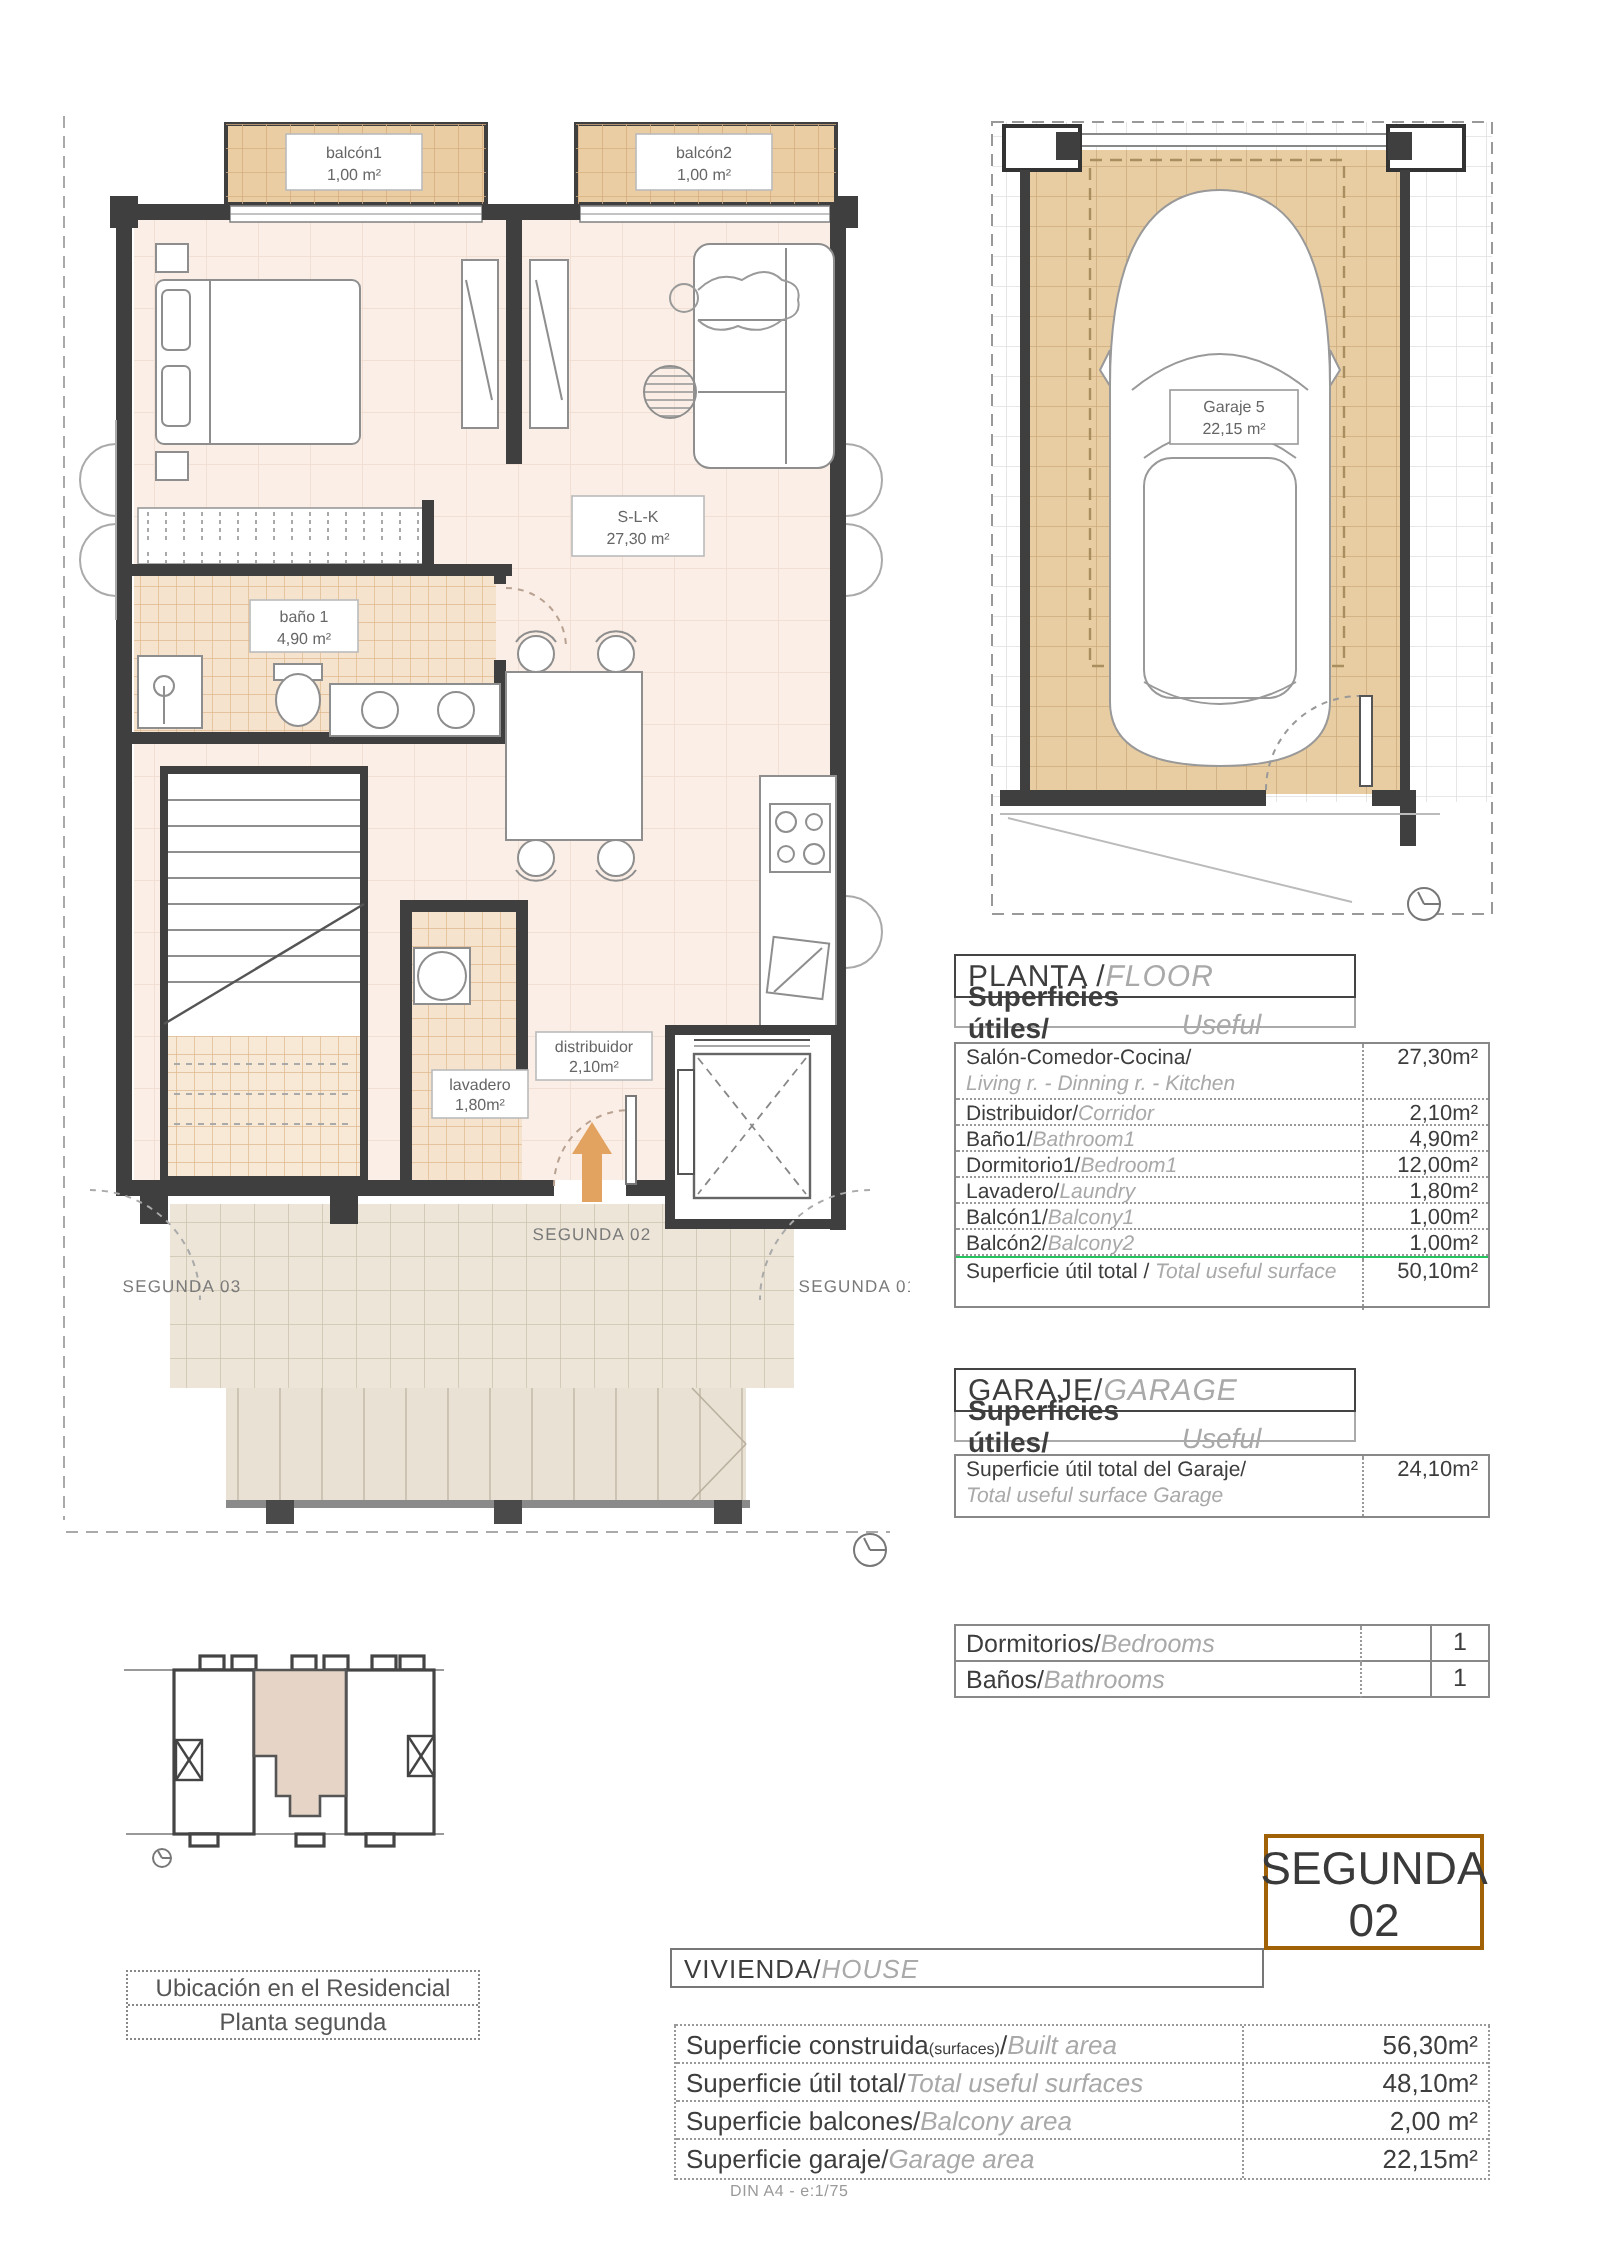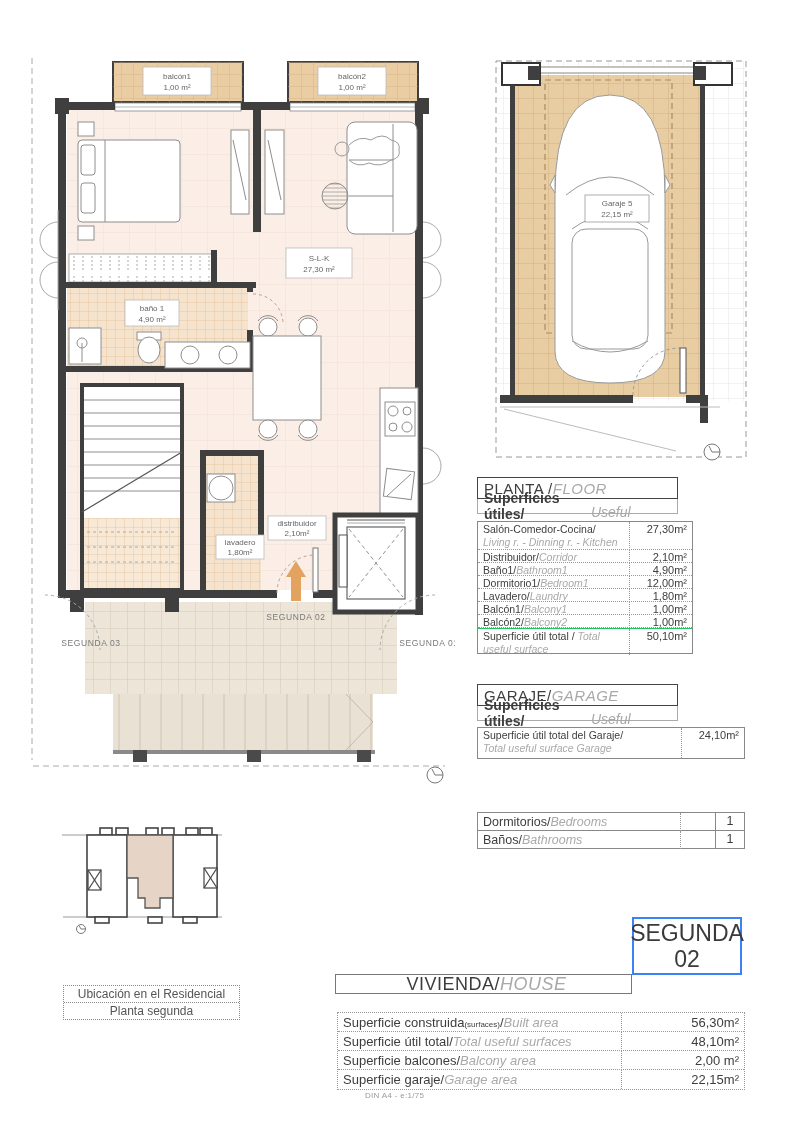--- a/index.html
+++ b/index.html
@@ -5,37 +5,37 @@
   html,body{margin:0;padding:0;background:#fff;}
   #page{position:relative;width:800px;height:1132px;background:#fff;
         font-family:"Liberation Sans",sans-serif;color:#3d3d3d;overflow:hidden;}
   .abs{position:absolute;}
   .es{color:#3d3d3d;}
   .en{font-style:italic;color:#a9a9a9;}
   .small-sub{font-size:8px;color:#3d3d3d;}
   
   .sec-h{border:1.5px solid #444;display:flex;align-items:center;padding-left:6px;
          background:#fff;box-sizing:border-box;font-size:15px;letter-spacing:.5px;}
-  .sec-h.sm{font-size:18px;justify-content:center;}
+  .sec-h.sm{font-size:13px;}
   .sec-sub{border:1px solid #aaa;border-top:none;display:flex;align-items:center;
            padding-left:6px;box-sizing:border-box;font-size:14px;font-weight:700;background:#fff;}
   .sec-sub .en{font-weight:400;margin-top:27px;}
   
   .tbl{box-sizing:border-box;border:1px solid #888;background:#fff;}
   .trow{display:flex;border-bottom:1px dotted #999;box-sizing:border-box;align-items:flex-start;}
   .trow:last-child{border-bottom:none;}
   .tlabel{flex:1;padding:1px 0 0 5px;box-sizing:border-box;}
   .tval{box-sizing:border-box;border-left:1px dotted #999;text-align:right;
         padding:1px 5px 0 0;}
   .ft{font-size:10.5px;line-height:12.5px;}
   .ft .tval{width:63px;font-size:11px;}
   .ct{font-size:12.5px;line-height:17px;}
   .ht{font-size:13px;line-height:18px;}
-  .badge{border:2px solid #3b82f6;display:flex;flex-direction:column;align-items:center;
-         justify-content:center;font-size:23px;line-height:26px;color:#3a3a3a;box-sizing:border-box;}
+  .badge{border:2px solid #a16207;display:flex;flex-direction:column;align-items:center;
+         justify-content:flex-end;font-size:23px;line-height:26px;color:#3a3a3a;box-sizing:border-box;}
   .capbox{box-sizing:border-box;border:1px dotted #888;font-size:12px;color:#555;text-align:center;margin-top:45px;}
   .capbox div{border-bottom:1px dotted #888;height:16px;line-height:16px;}
   .capbox div:last-child{border-bottom:none;}
   .din{font-size:8px;color:#9a9a9a;letter-spacing:.3px;}
   svg text{font-family:"Liberation Sans",sans-serif;}
   .plan-t{font-size:8px;fill:#666;}
   .plan-s{font-size:8.5px;fill:#7a7a7a;letter-spacing:.6px;}
 </style>
 </head>
 <body>
@@ -350,21 +350,21 @@
 
   <div class="abs sec-h" style="left:477px;top:477px;width:201px;height:22px">
     <span class="es">PLANTA / </span>
       <span class="en">FLOOR</span>
   </div>
   <div class="abs sec-sub" style="left:477px;top:499px;width:201px;height:15px">
     <span class="es">Superficies útiles/</span>
       <span class="en">Useful surfaces</span>
   </div>
 
-  <div class="abs tbl ft" style="left:477px;top:521px;width:216px;height:133px">
+  <div class="abs tbl ft" style="left:477px;top:521px;width:268px;height:133px">
     <div class="trow" style="height:28px">
       <div class="tlabel">
         <span class="es">Salón-Comedor-Cocina/</span><br>
         <span class="en">Living r. - Dinning r. - Kitchen</span>
       </div>
       <div class="tval" style="height:28px">27,30m²</div>
     </div>
     <div class="trow" style="height:13px">
       <div class="tlabel"><span class="es">Distribuidor/</span><span class="en">Corridor</span></div>
       <div class="tval" style="height:13px">2,10m²</div>

